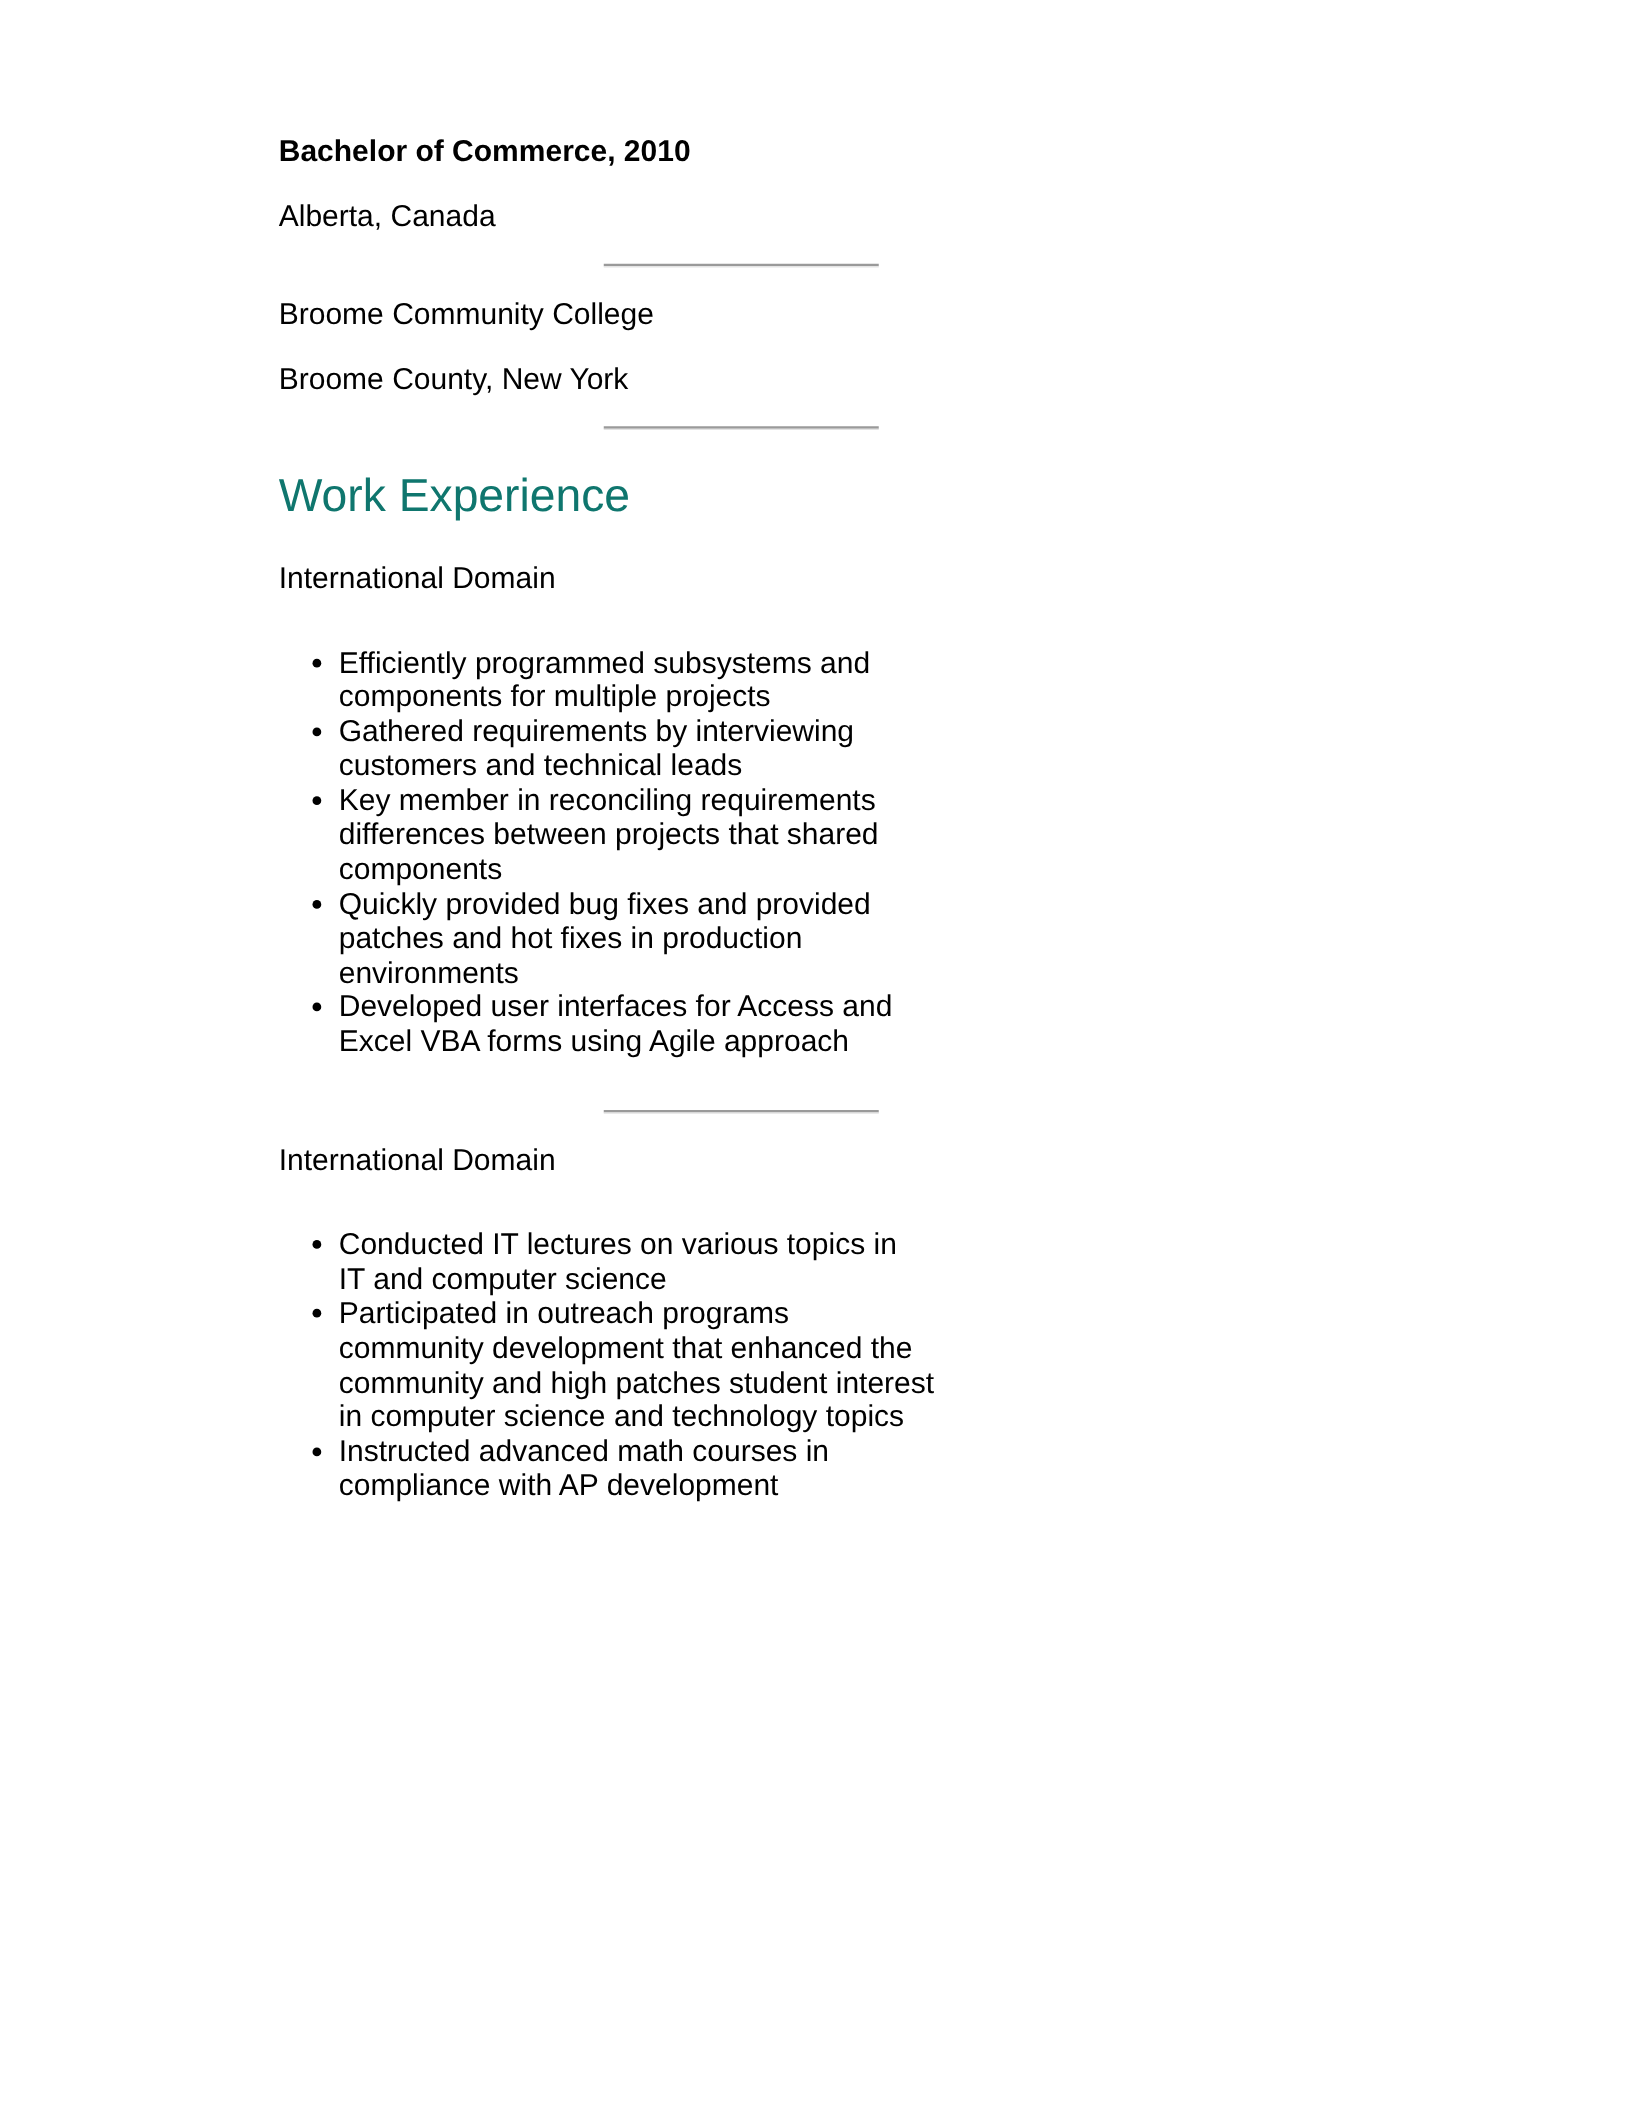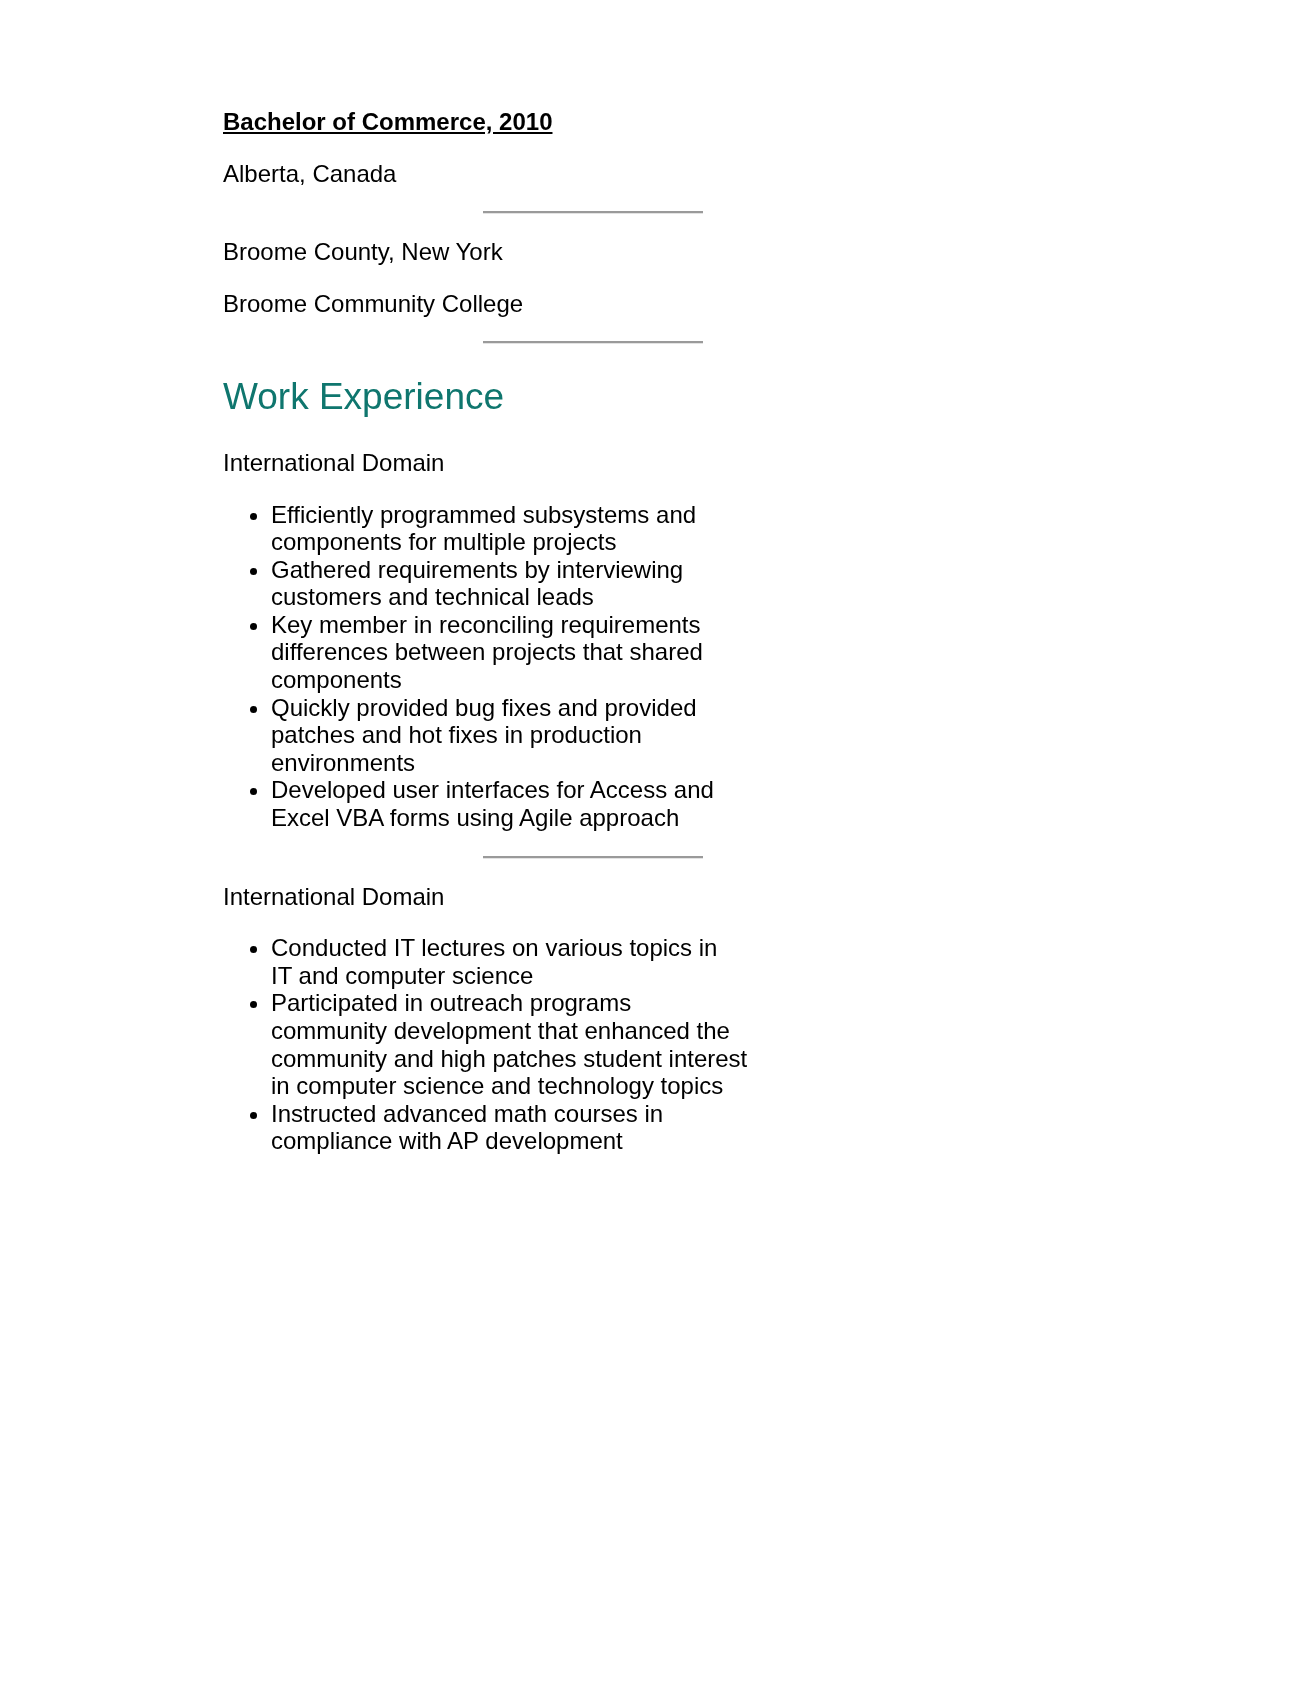--- a/index.html
+++ b/index.html
@@ -15,40 +15,40 @@
     color: #000000;
     font-size: 24px;
     line-height: 1.15;
   }
   .page {
     width: 1308px;
     min-height: 1702px;
     padding: 84px 345px 60px 223px; 
   }
   p { margin: 24px 0; }
-  .entry-degree { font-weight: bold; text-decoration: underline; }
+  .entry-degree { font-weight: bold; }
   .job-title-line { white-space: pre-line; }
   .job-title-line strong { font-weight: bold; }
   hr.divider {
     width: 220px;
     margin: 14px auto;
     border: none;
     border-top: 2px solid #9a9a9a;
     border-bottom: 1px solid #e3e3e3;
     background: transparent;
   }
   h2.section-heading {
     font-size: 37px;
     font-weight: 400;
     color: #92c4f0;
     margin: 32px 0 30px 0;
     line-height: 1.15;
   }
   ul.highlights {
-    margin: 24px 0;
+    margin: 40px 0;
     padding-left: 48px;
     list-style-type: disc;
   }
   ul.highlights li {
     margin: 0;
     padding: 0;
     white-space: pre-line;
   }
 </style>
 </head>
@@ -57,22 +57,22 @@
 <div class="page">
 
   <section>
     <p class="entry-degree">Bachelor of Commerce, 2010</p>
     <p>Alberta, Canada</p>
   </section>
 
   <hr class="divider">
 
   <section>
+    <p>Broome Community College</p>
     <p>Broome County, New York</p>
-    <p>Broome Community College</p>
   </section>
 
   <hr class="divider">
 
   <h2 class="section-heading" style="color: #0f766e;">Work Experience</h2>
 
   <article>
     <p>International Domain</p>
     <ul class="highlights">
       <li>Efficiently programmed subsystems and

